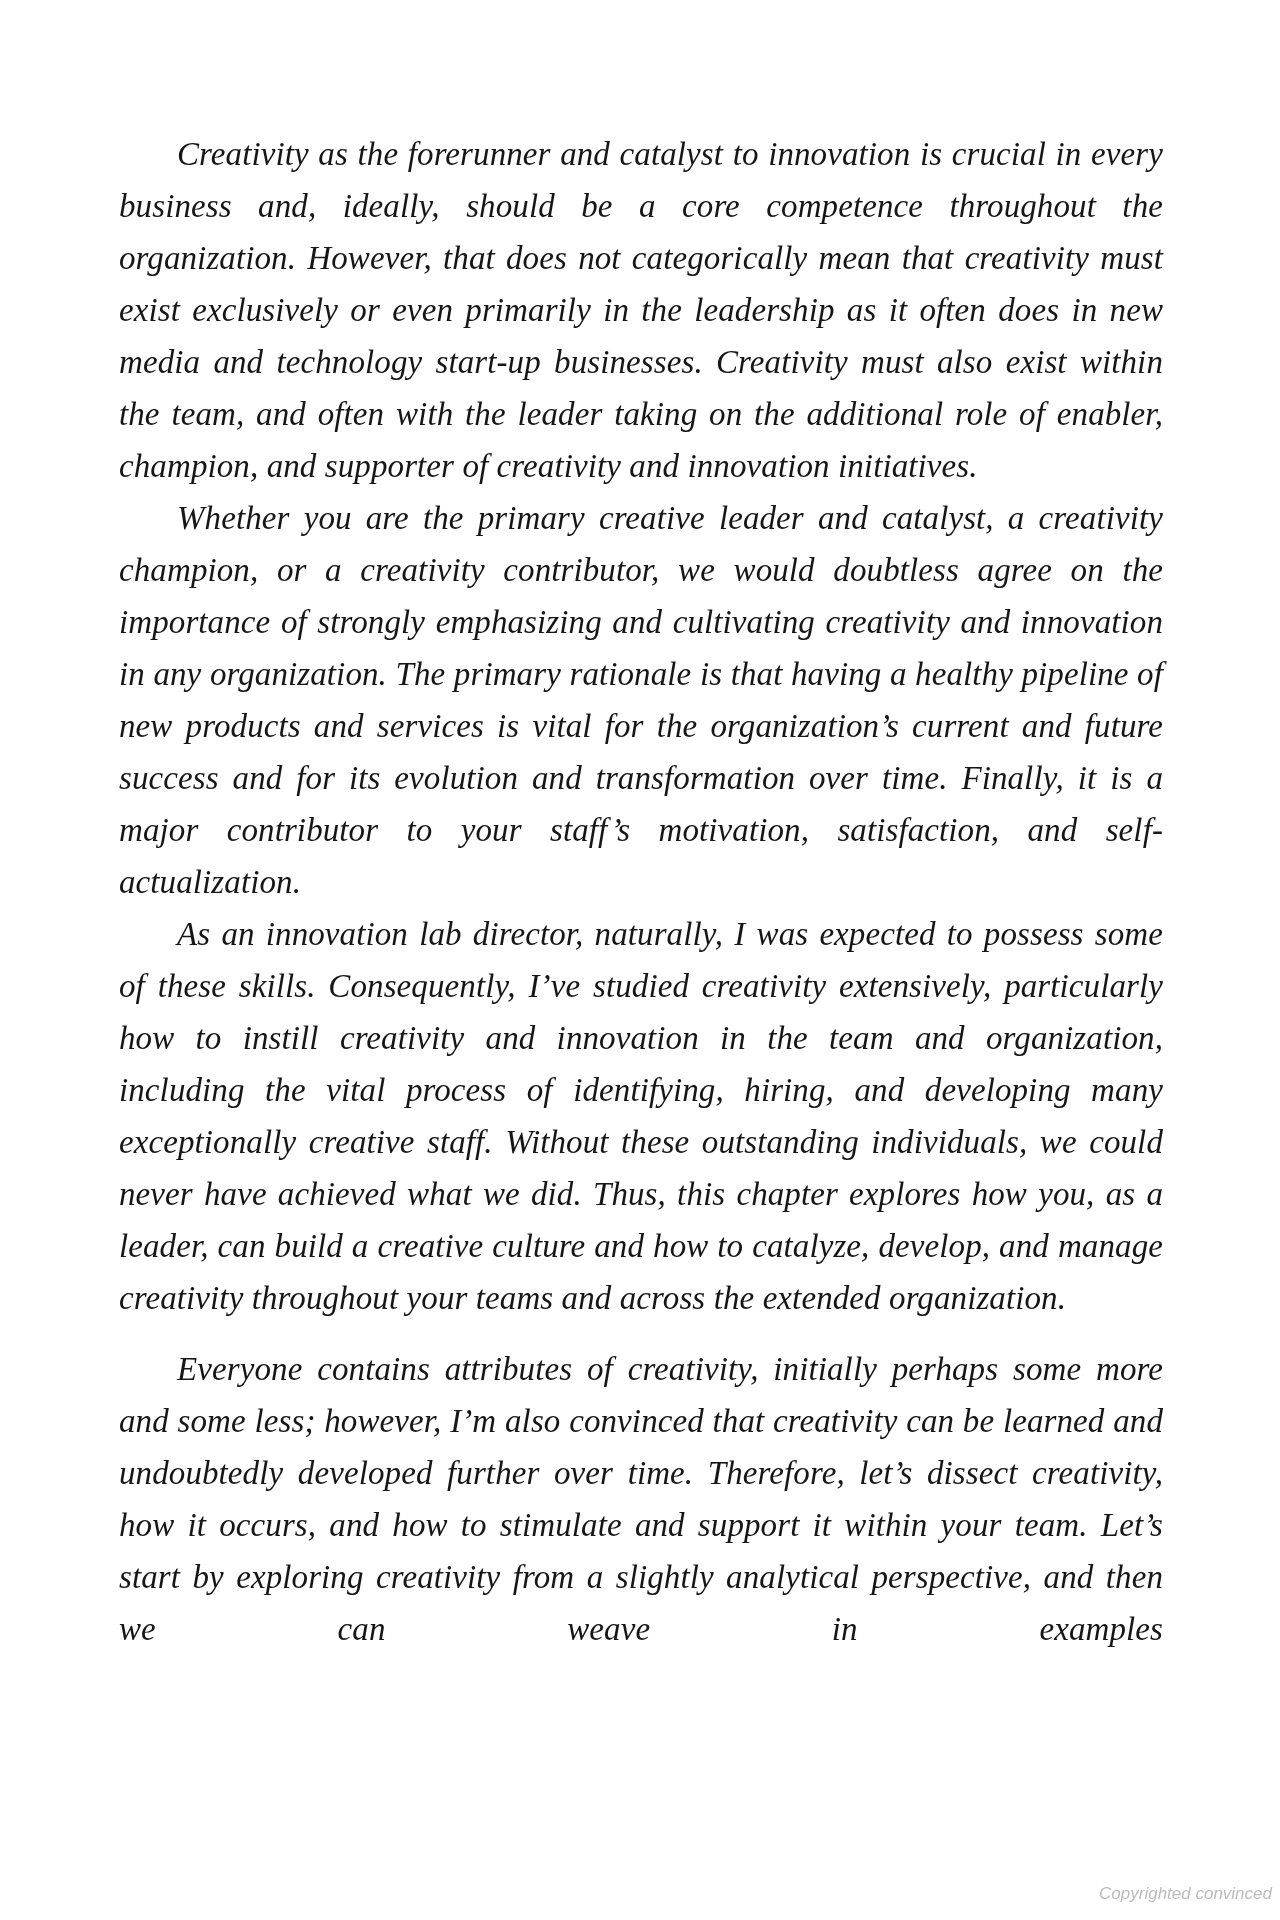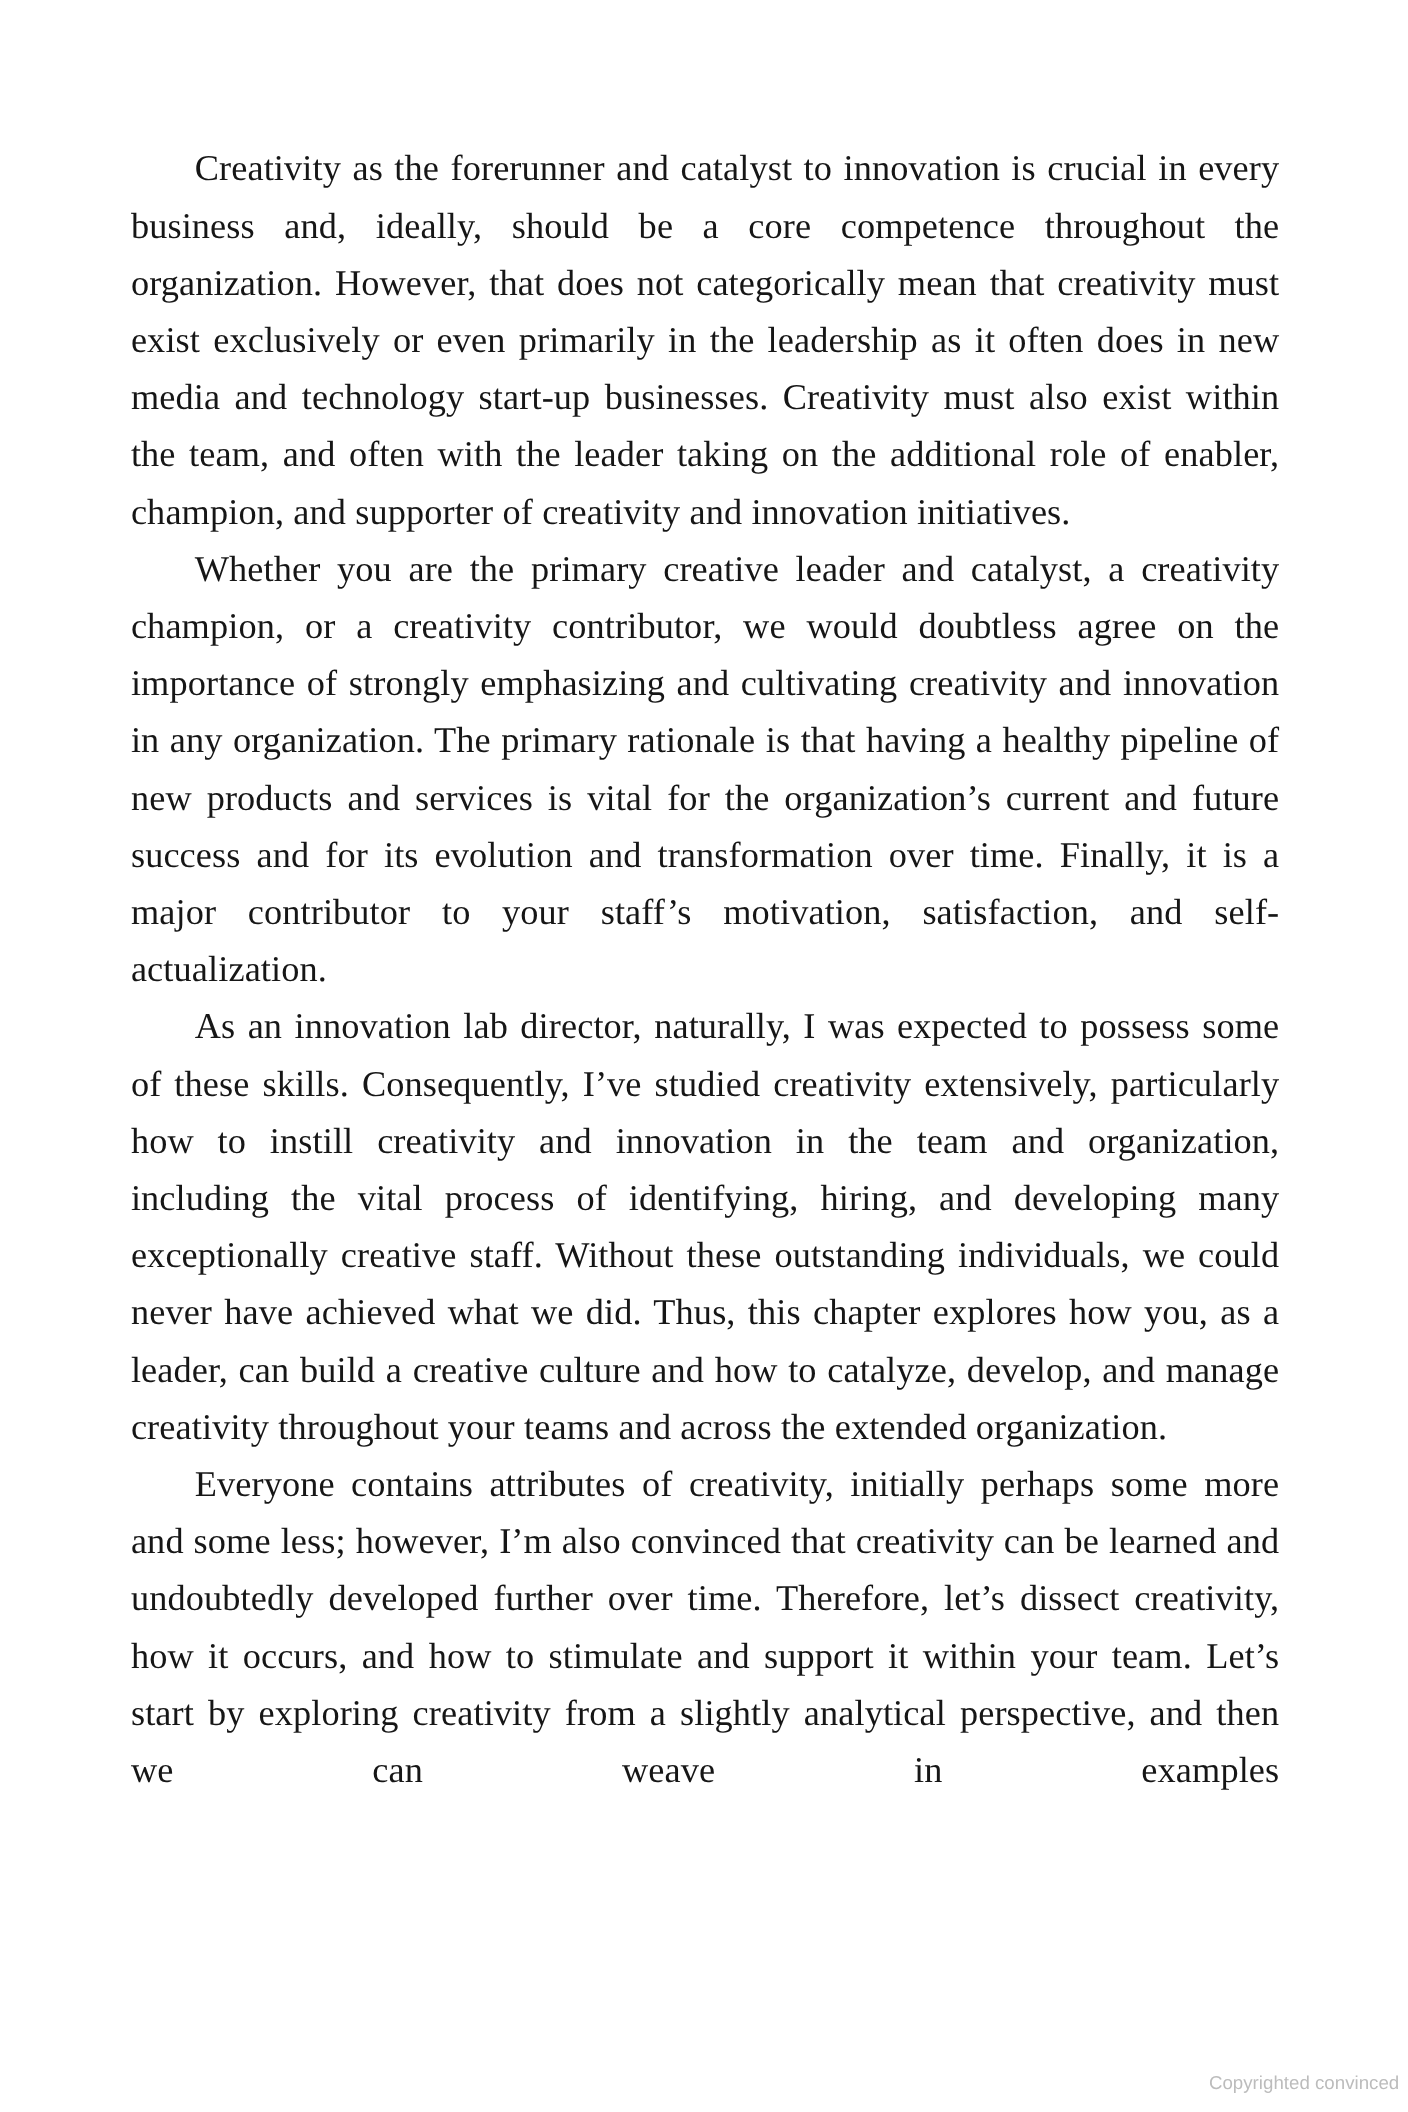--- a/index.html
+++ b/index.html
@@ -11,40 +11,42 @@
     width: 1280px;
     height: 1920px;
     overflow: hidden;
     font-family: "Liberation Serif", serif;
   }
   .page {
     position: relative;
     width: 1280px;
     height: 1772px;
     background: #ffffff;
+    font-style: italic;
   }
   .text-block {
     position: absolute;
     left: 119px;
     top: 128px;
     width: 1044px;
     color: #161616;
     font-size: 33px;
     line-height: 52px;
     text-align: justify;
     letter-spacing: 0.1px;
   }
   .text-block p {
     margin: 0;
     padding: 0;
     text-indent: 58px;
   }
   
   .text-block p.continues {
     text-align-last: justify;
+    margin-top: 19px;
   }
   .watermark {
     position: absolute;
     right: 8px;
     top: 1884px;
     font-family: "Liberation Sans", sans-serif;
     font-size: 17px;
     color: #bcbcbc;
   }
 </style>

